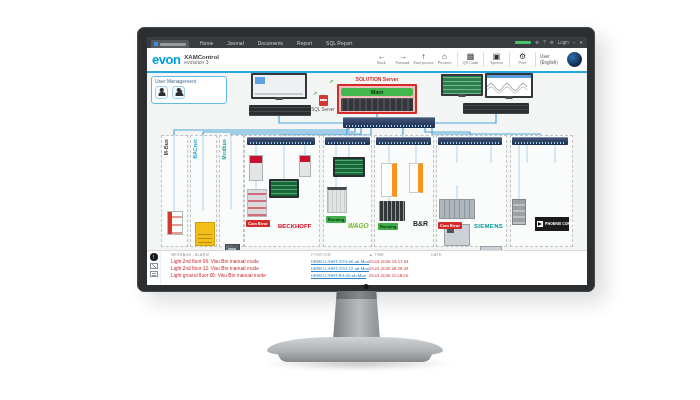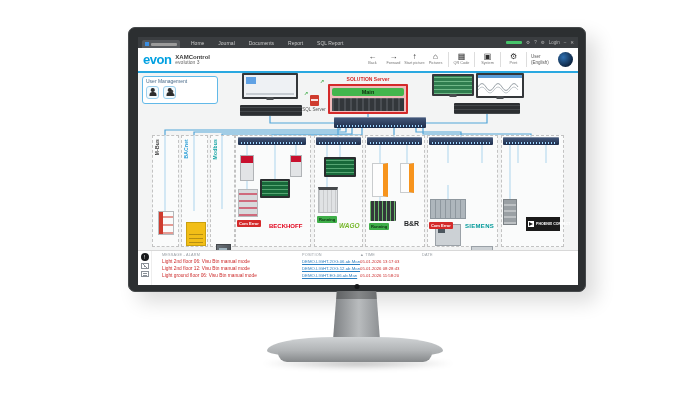--- a/index.html
+++ b/index.html
@@ -1,20 +1,20 @@
 <!DOCTYPE html>
 <html><head>
 <meta charset="utf-8">
 <style>
   * { margin:0; padding:0; box-sizing:border-box; }
   html,body { width:700px; height:400px; background:#ffffff; overflow:hidden;
               font-family:"Liberation Sans", sans-serif; }
 
   
-  .monitor { position:absolute; left:128px; top:27px; width:458px; height:265px;
+  .monitor { position:absolute; left:137px; top:27px; width:458px; height:265px;
              background:#2c2f31; border:1px solid #46494b; border-radius:7px;
              box-shadow:10px 10px 20px rgba(0,0,0,.14); }
   .bezel-logo { position:absolute; left:50%; bottom:2px; width:5px; height:5px;
                 transform:translateX(-50%); border-radius:50%; background:#151718; }
   .screen { position:absolute; left:9px; top:9px; width:440px; height:248px;
             background:#fff; overflow:hidden; }
   .stand-neck { position:absolute; left:333px; top:291px; width:47px; height:49px;
                 background:linear-gradient(90deg,#7e8184,#b9bcbe 55%,#8e9194);
                 clip-path:polygon(8% 0,92% 0,100% 100%,0 100%); }
   .stand-neck::before { content:""; position:absolute; left:0; top:0; right:0; height:8px;

